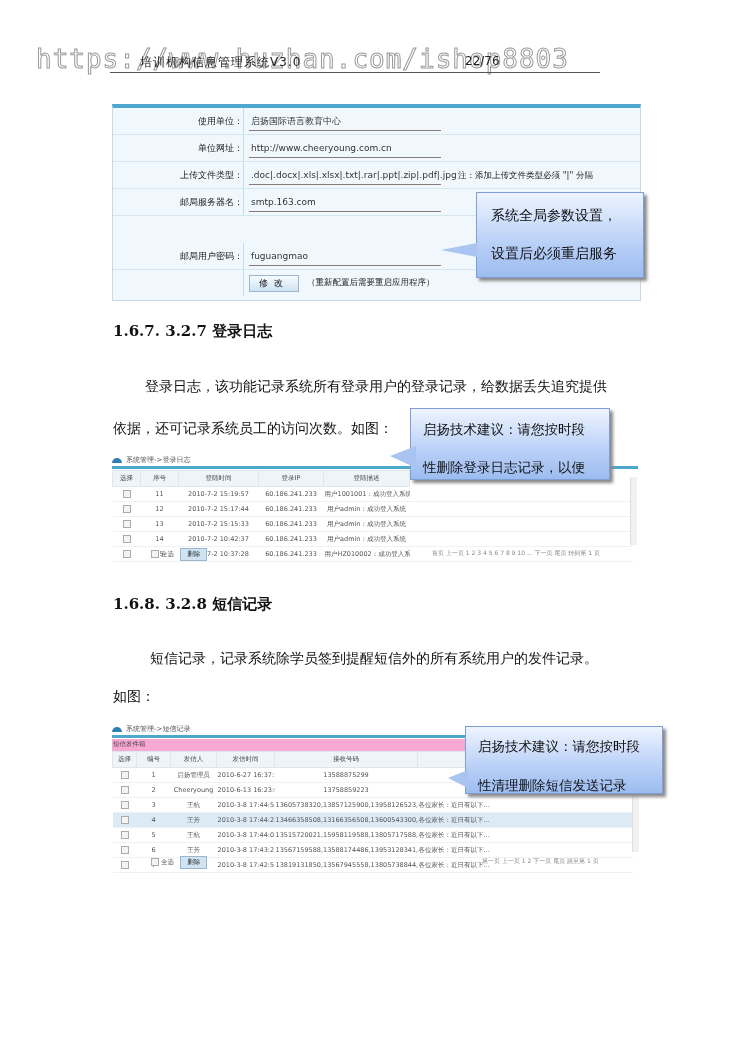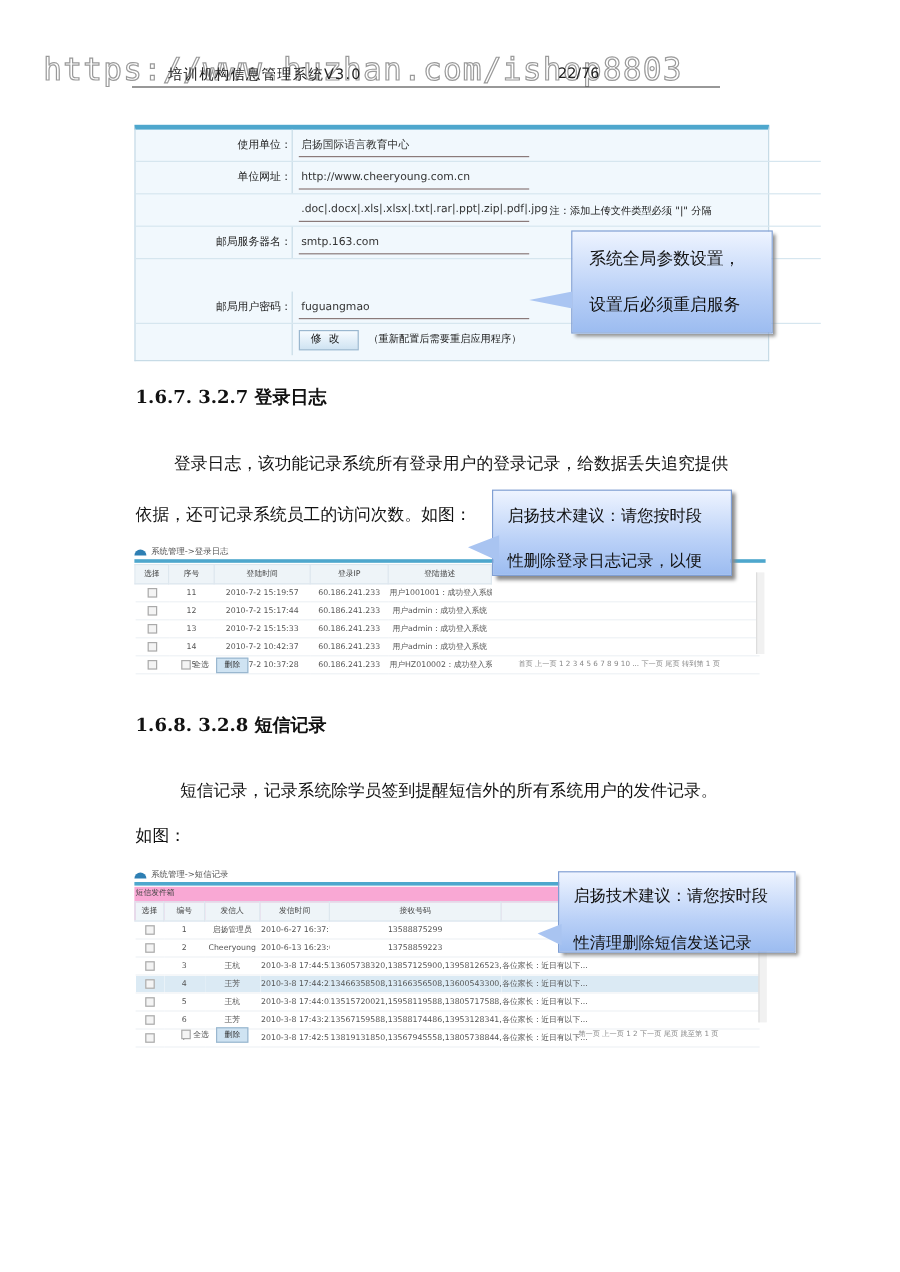--- a/index.html
+++ b/index.html
@@ -11,21 +11,21 @@
                  border-bottom: 1px solid #555; font-size: 12px; color: #222; }
   .page-header .title { position: absolute; left: 30px; top: 2px; letter-spacing: 1px; }
   .page-header .pageno { position: absolute; left: 355px; top: 2px; }
   .watermark { position: absolute; left: 36px; top: 44px; font-family: "DejaVu Sans Mono", monospace;
                font-size: 26px; color: transparent; -webkit-text-stroke: 1px #9a9a9a; letter-spacing: 1px;
                white-space: nowrap; }
 
   
   .settings { position: absolute; left: 112px; top: 104px; width: 527px; height: 192px;
               border: 1px solid #c7dbe6; border-top: 4px solid #4ea7cd; background: #f1f8fd; }
-  .settings .row { position: absolute; left: 0; width: 527px; height: 26px; border-bottom: 1px solid #d6e6ef; padding-left: 44px; }
+  .settings .row { position: absolute; left: 0; width: 527px; height: 26px; border-bottom: 1px solid #d6e6ef; }
   .settings .lbl { position: absolute; left: 0; width: 130px; height: 26px; line-height: 26px; text-align: right;
                    font-size: 9px; color: #222; border-right: 1px solid #c7dbe6; padding-right: 0; }
   .settings .val { position: absolute; left: 136px; top: 6px; height: 16px; line-height: 14px; font-size: 9px;
                    color: #333; border-bottom: 1px solid #8a7a7a; width: 190px; padding-left: 2px; }
   .settings .note { position: absolute; left: 345px; top: 8px; font-size: 8.5px; color: #222; }
   .settings .btn { position: absolute; left: 136px; top: 5px; width: 48px; height: 15px; line-height: 15px;
                    text-align: center; font-size: 9px; background: linear-gradient(#f6fbff, #cfe3f2);
                    border: 1px solid #9ab7cf; letter-spacing: 6px; }
   .settings .btn-note { position: absolute; left: 194px; top: 7px; font-size: 8.5px; color: #222; }
 
@@ -88,20 +88,21 @@
 <div class="settings">
   <div class="row" style="top:0">
     <span class="lbl">使用单位：</span>
     <span class="val">启扬国际语言教育中心</span>
   </div>
   <div class="row" style="top:27px">
     <span class="lbl">单位网址：</span>
     <span class="val">http://www.cheeryoung.com.cn</span>
   </div>
   <div class="row" style="top:54px">
+    <span class="lbl">上传文件类型：</span>
     <span class="val">.doc|.docx|.xls|.xlsx|.txt|.rar|.ppt|.zip|.pdf|.jpg</span>
     <span class="note">注：添加上传文件类型必须 "|" 分隔</span>
   </div>
   <div class="row" style="top:81px">
     <span class="lbl">邮局服务器名：</span>
     <span class="val">smtp.163.com</span>
   </div>
   <div class="row" style="top:135px">
     <span class="lbl">邮局用户密码：</span>
     <span class="val">fuguangmao</span>

